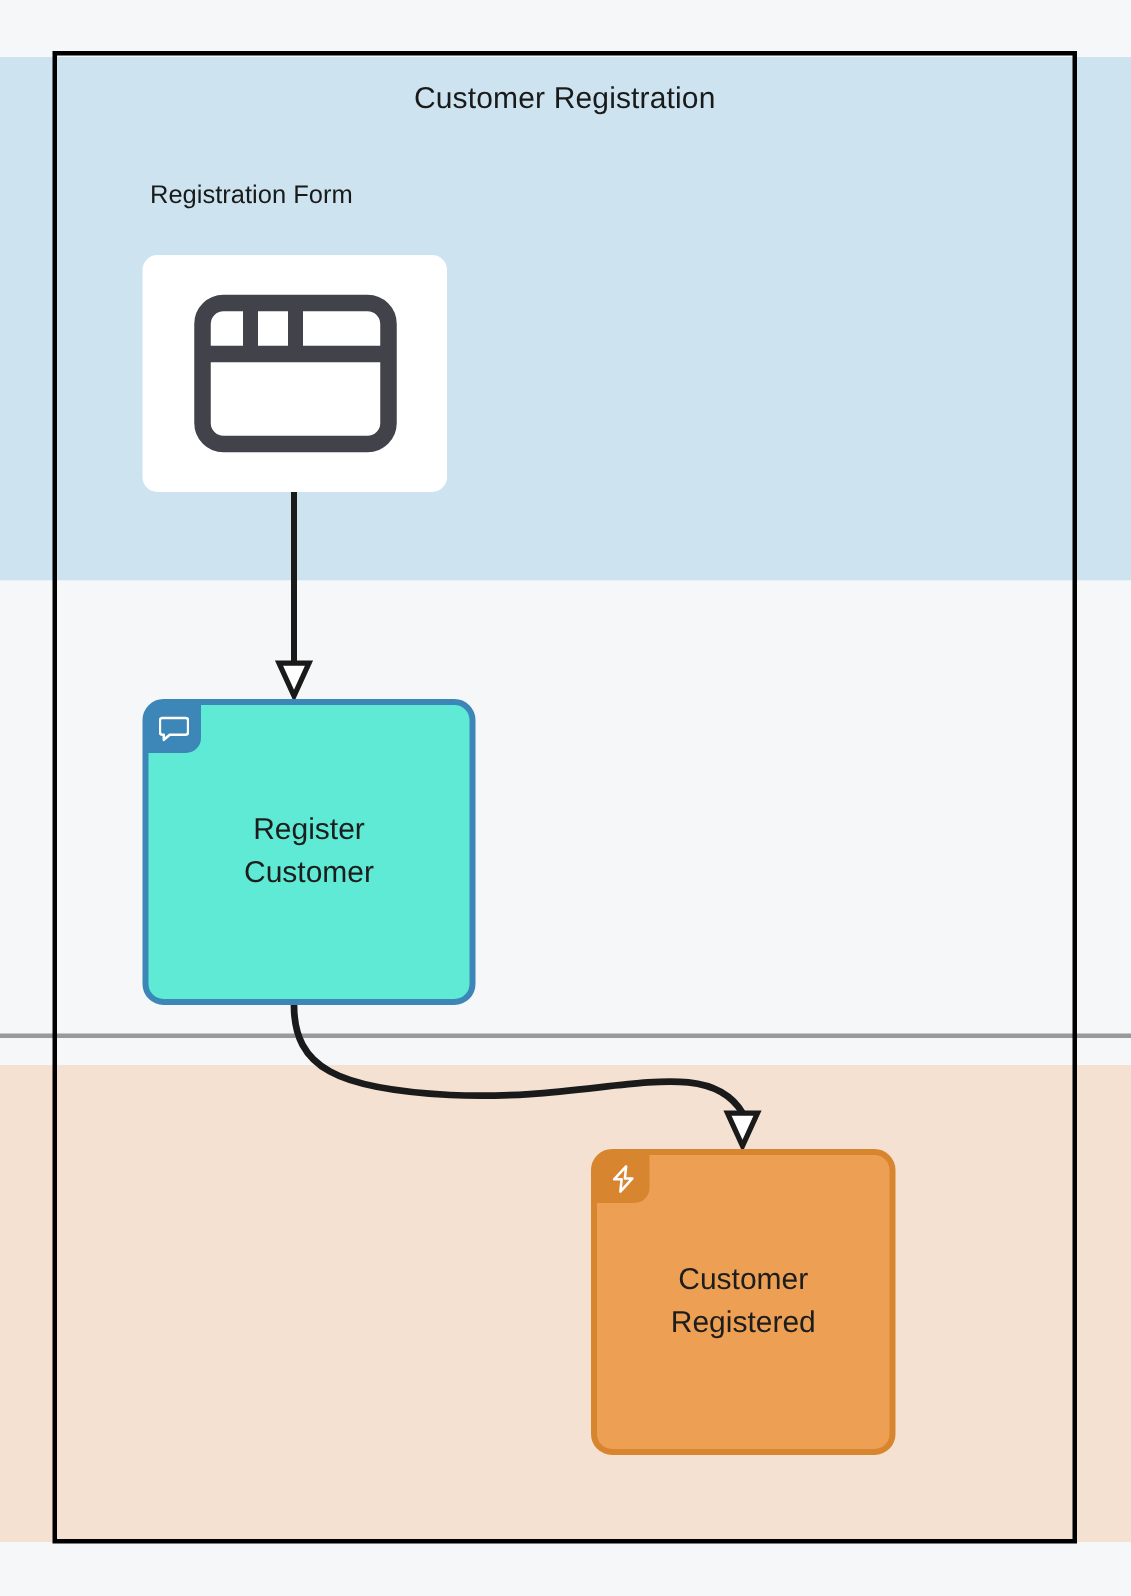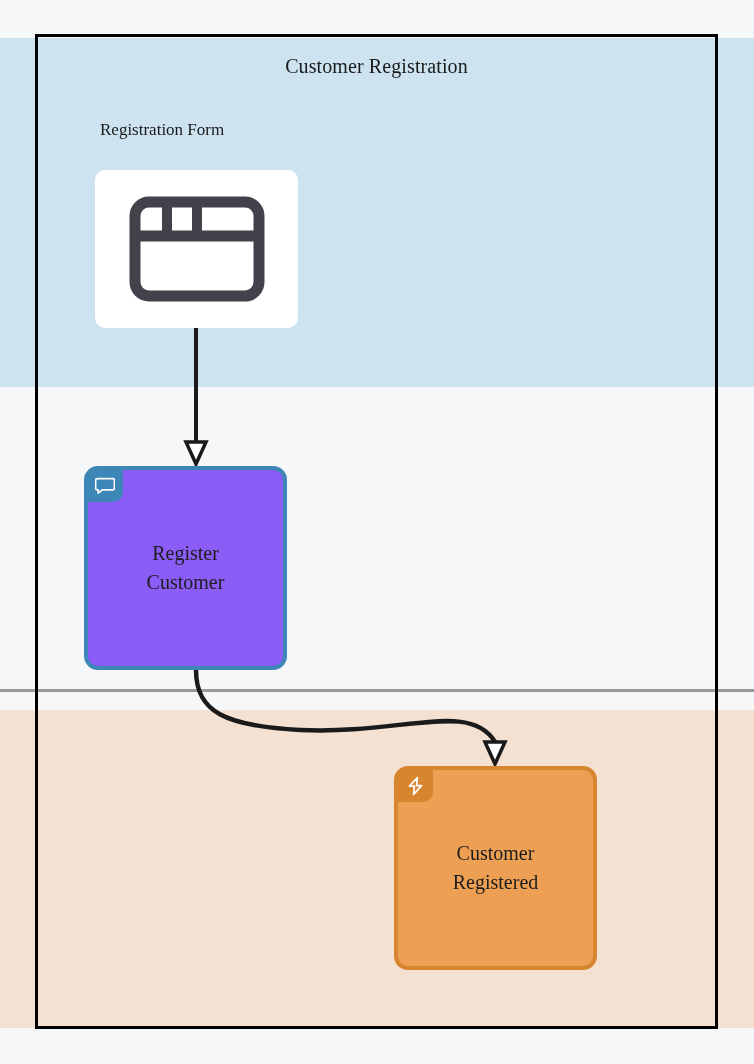--- a/index.html
+++ b/index.html
@@ -6,21 +6,21 @@
     margin: 0;
     padding: 0;
     background: #f5f7f9;
   }
   #canvas {
     position: relative;
     width: 754px;
     height: 1064px;
     background: #f5f7f9;
     overflow: hidden;
-    font-family: Liberation Serif, serif;
+    font-family: Liberation Sans, sans-serif;
   }
 
   
   .band {
     position: absolute;
     left: 0;
     width: 754px;
   }
   #band-top {
     top: 38px;
@@ -104,25 +104,25 @@
     left: 0;
     top: 0;
     width: 754px;
     height: 1064px;
     pointer-events: none;
   }
 
   
   #task-node {
     position: absolute;
-    left: 84px;
+    left: 95px;
     top: 466px;
-    width: 203px;
+    width: 222px;
     height: 204px;
-    background: #8b5cf6;
+    background: #5eead4;
     border: 4px solid #3c87b8;
     border-radius: 14px;
     box-sizing: border-box;
   }
   #task-node-label {
     position: absolute;
     left: 0;
     top: 0;
     width: 100%;
     height: 100%;

